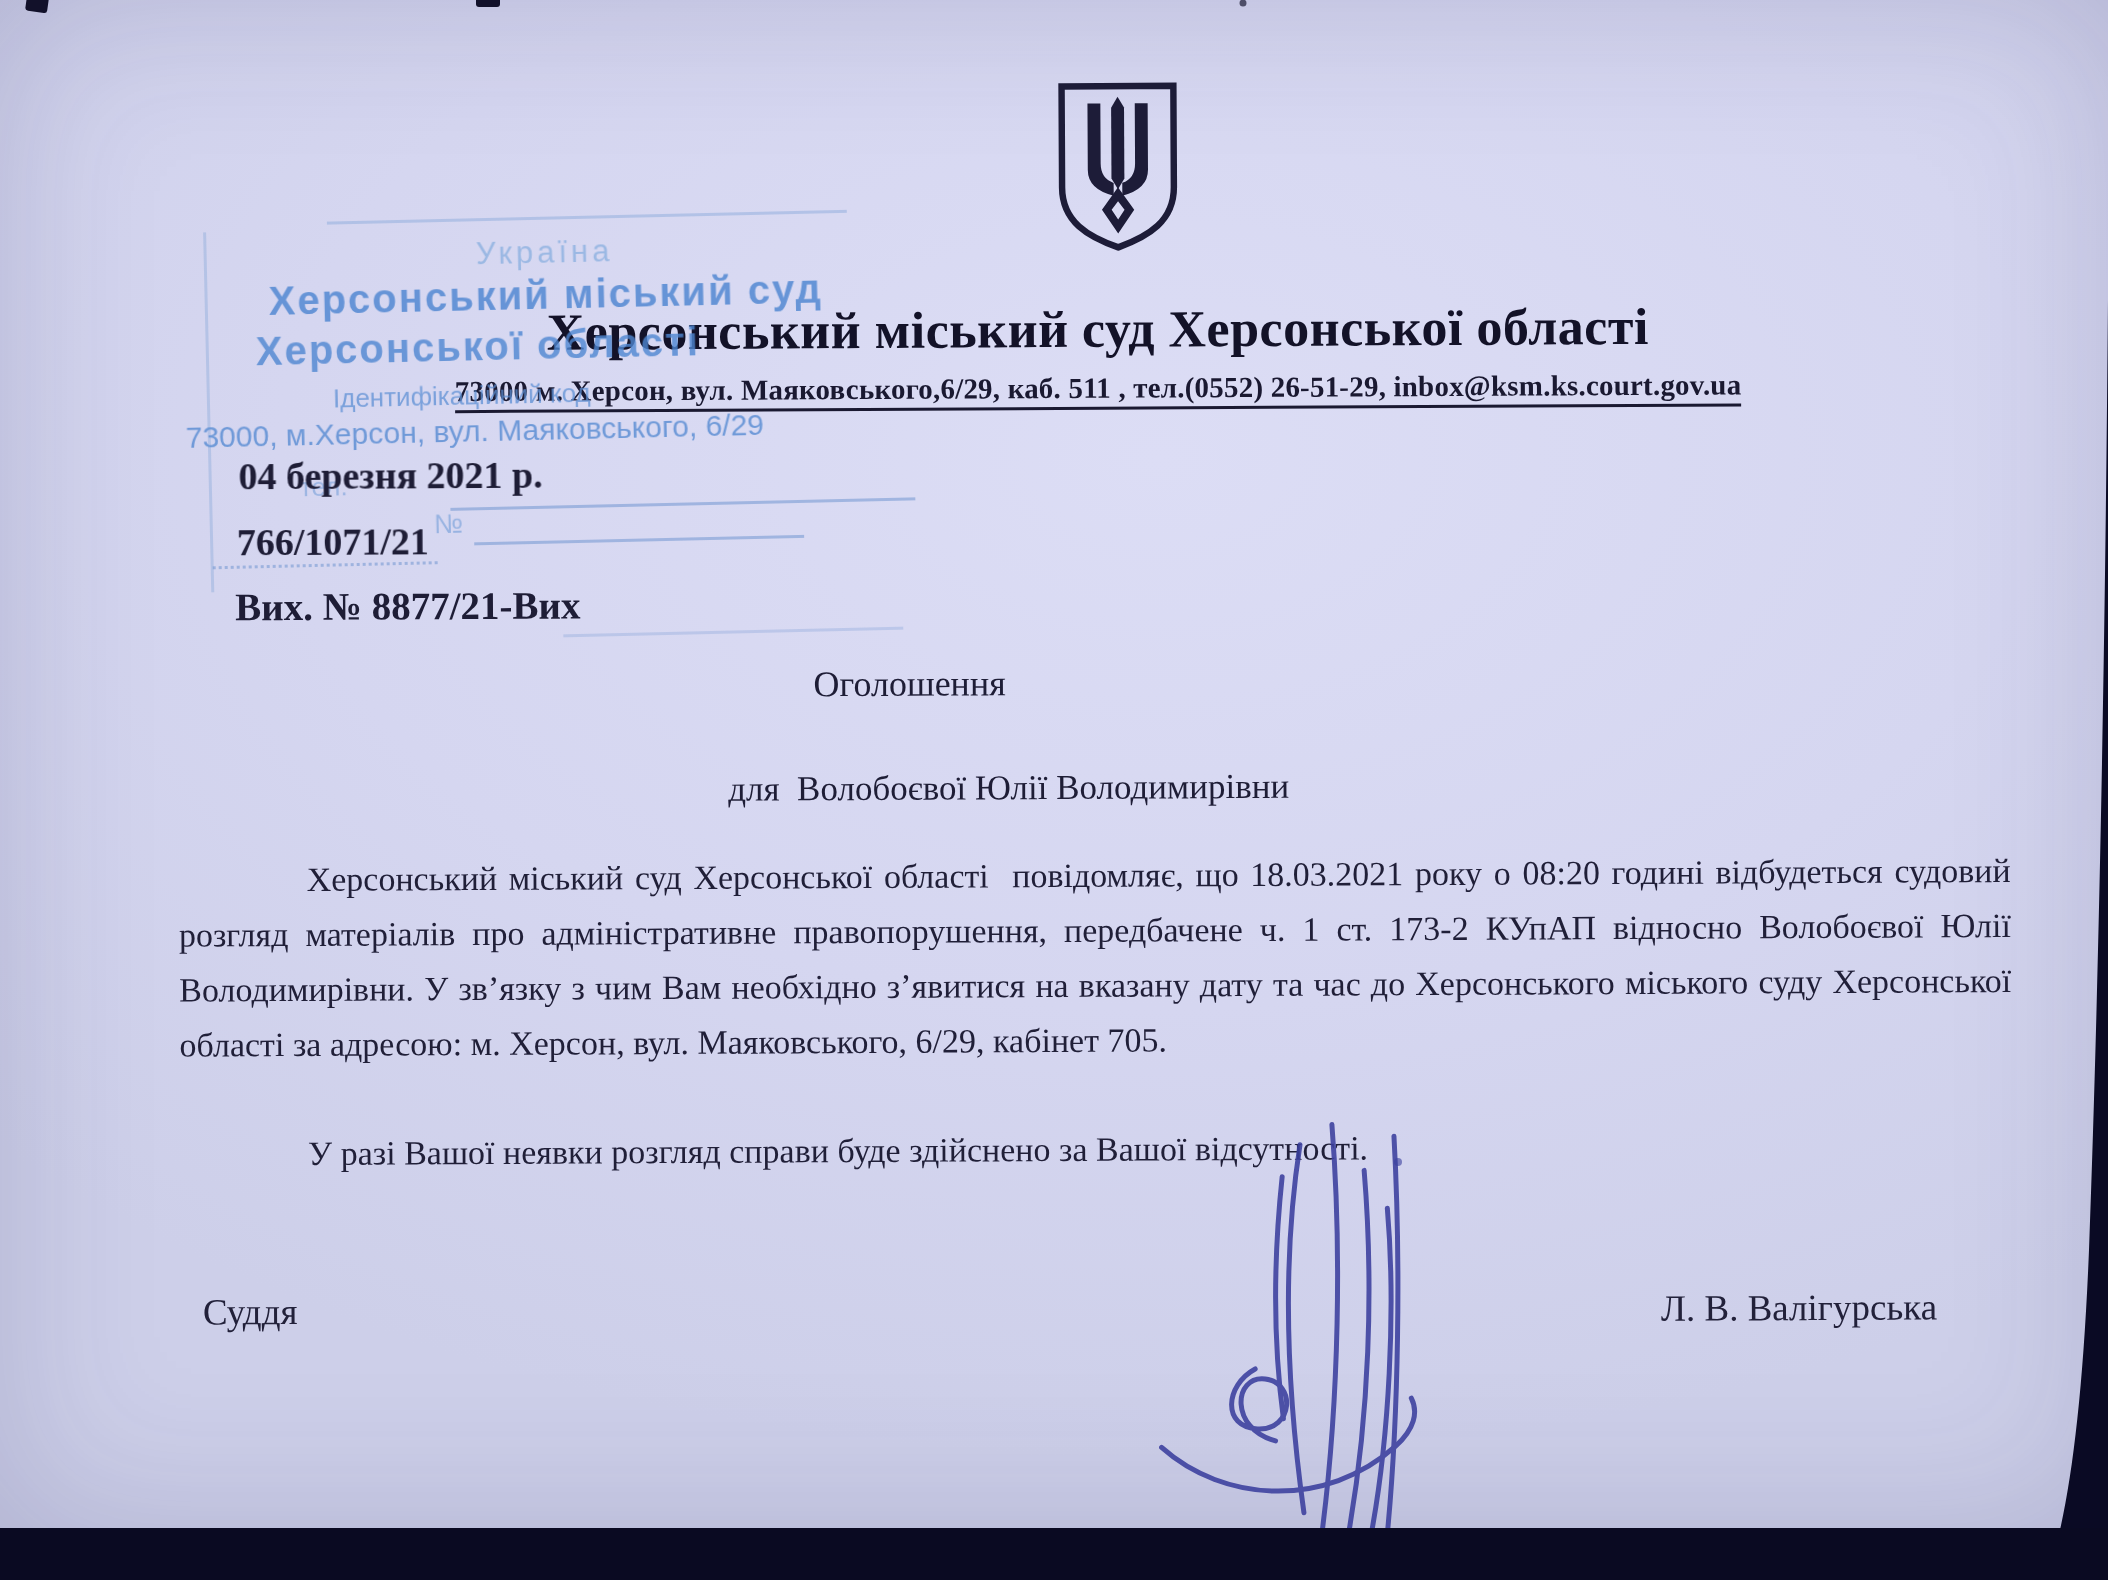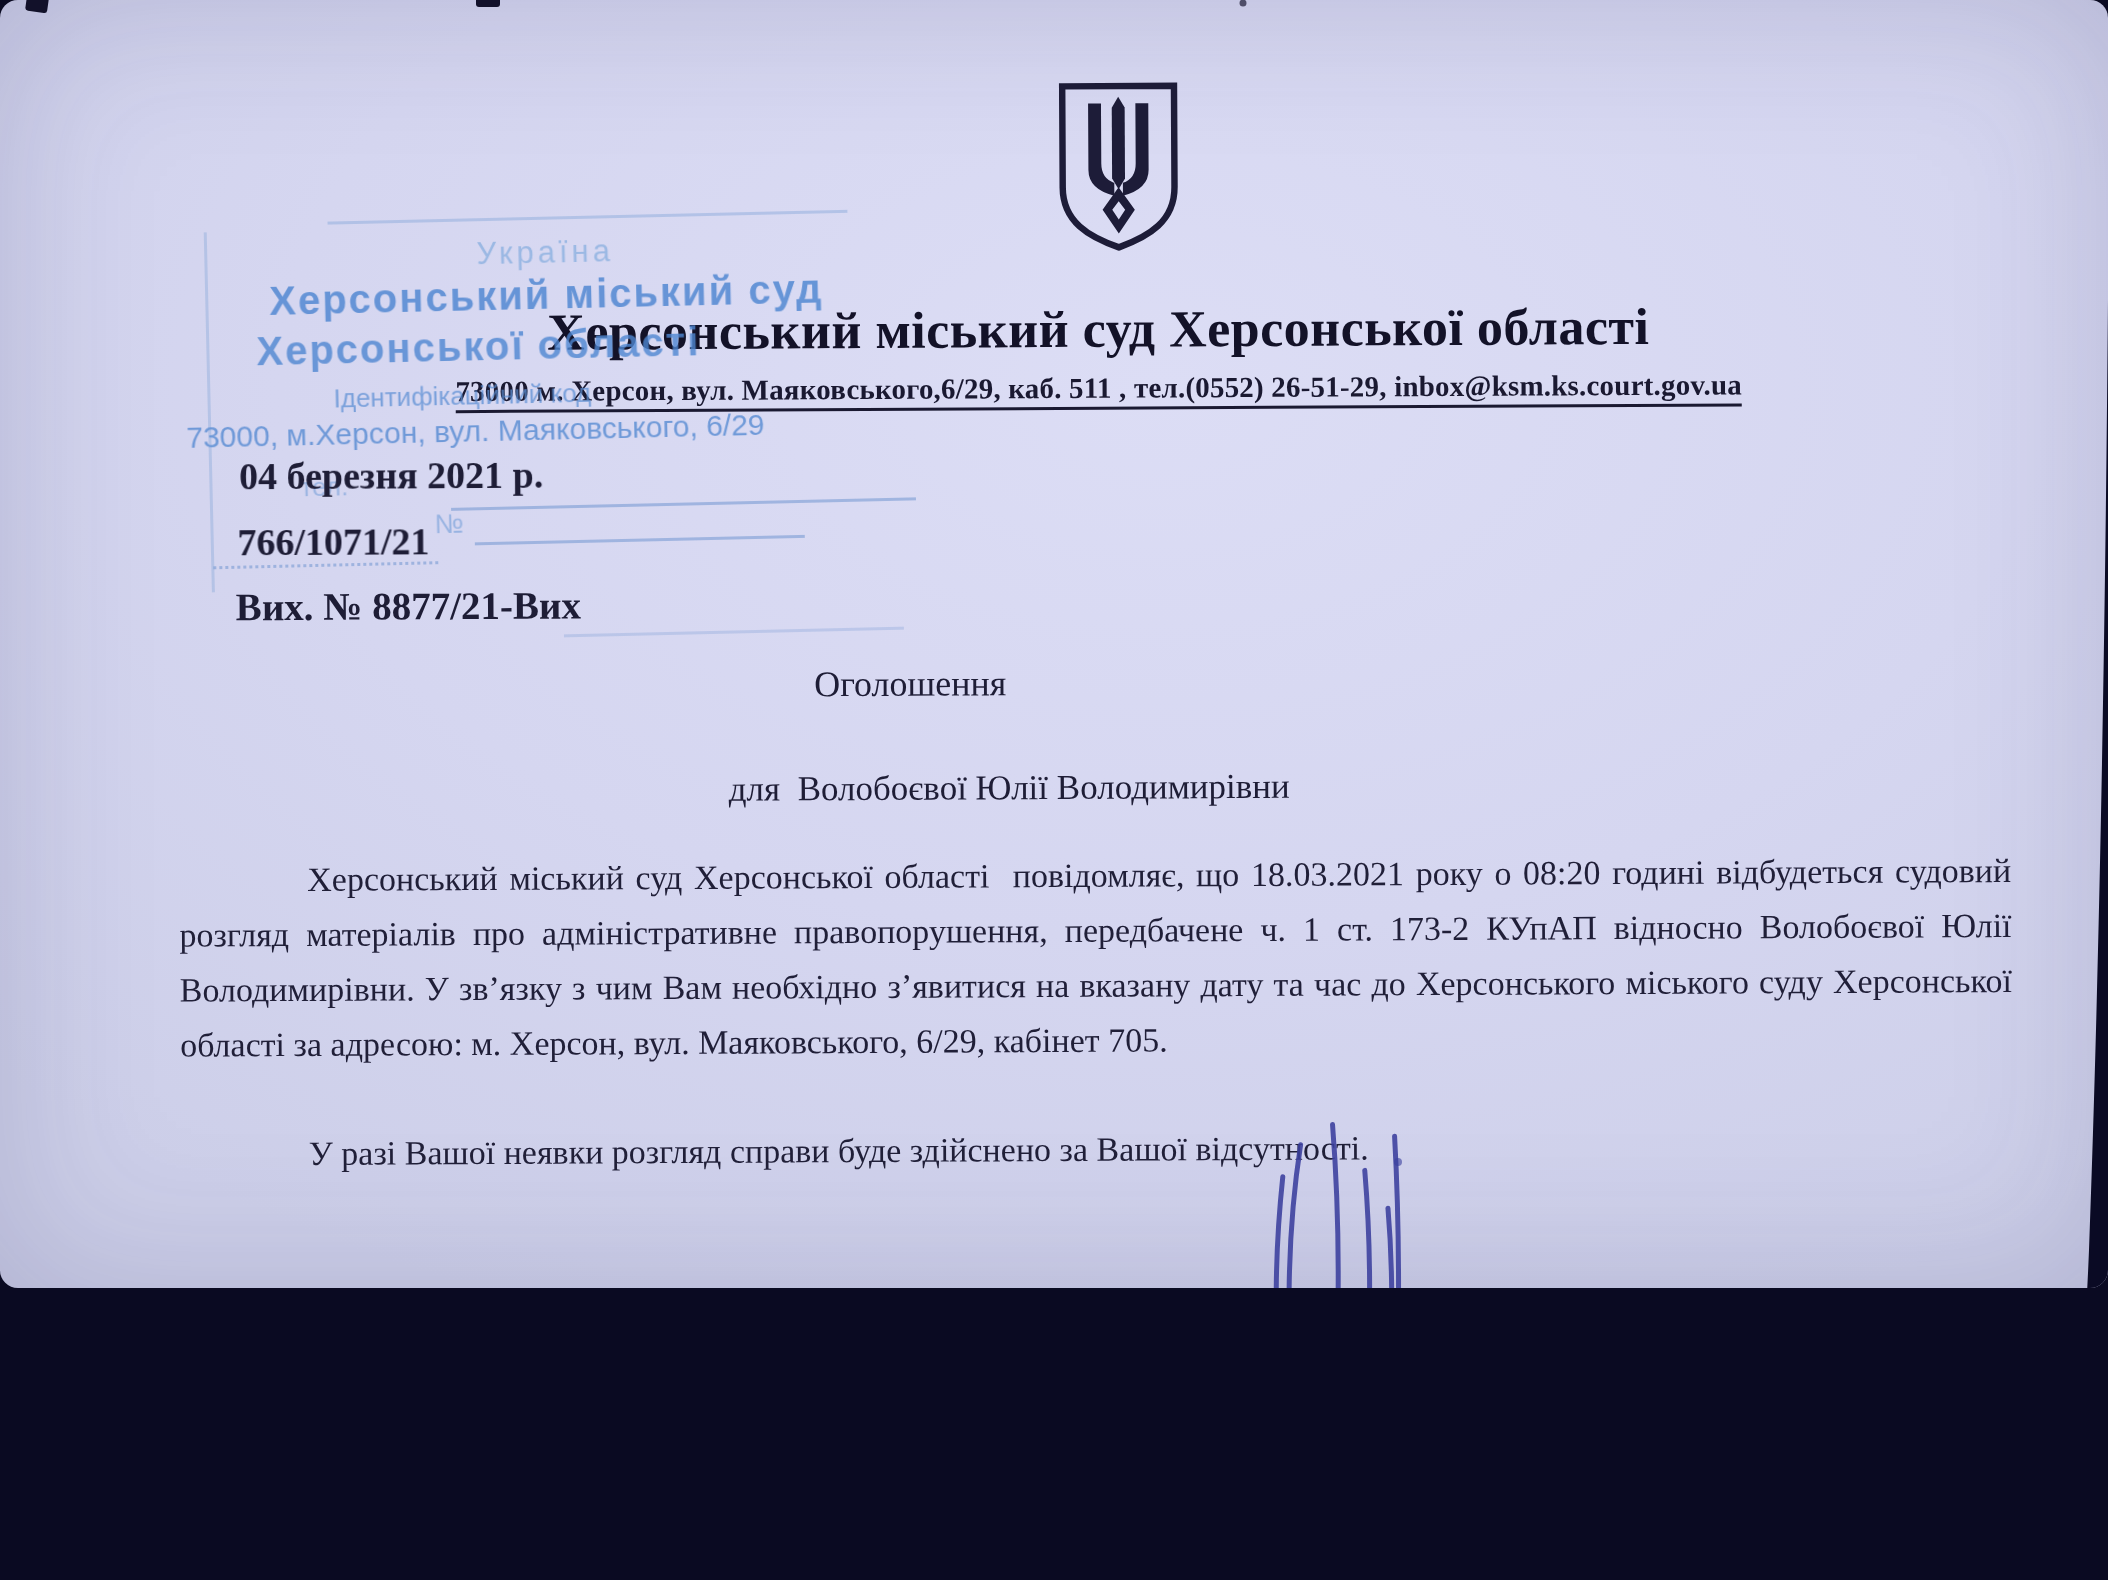--- a/index.html
+++ b/index.html
@@ -1,20 +1,19 @@
 <!DOCTYPE html>
 <html lang="uk"><head>
 <meta charset="utf-8">
 <title>Scanned court notice</title>
 <style>
   html,body{margin:0;padding:0;background:#0a0a22;}
   #stage{
-    position:relative;width:2108px;height:1288px;overflow:hidden;
+    position:relative;width:2108px;height:1528px;overflow:hidden;
     font-family:"Liberation Serif", serif;
-    border-radius:18px;
   }
   
   #paper{
     position:absolute;inset:0;
     background:
       radial-gradient(ellipse 1600px 1000px at 55% 30%, #dcddf5 0%, #d5d6f0 55%, #cdcfe9 100%);
   }
   #paper::after{ 
     content:"";position:absolute;inset:0;
     box-shadow:inset 0 0 160px rgba(45,45,95,.18);

